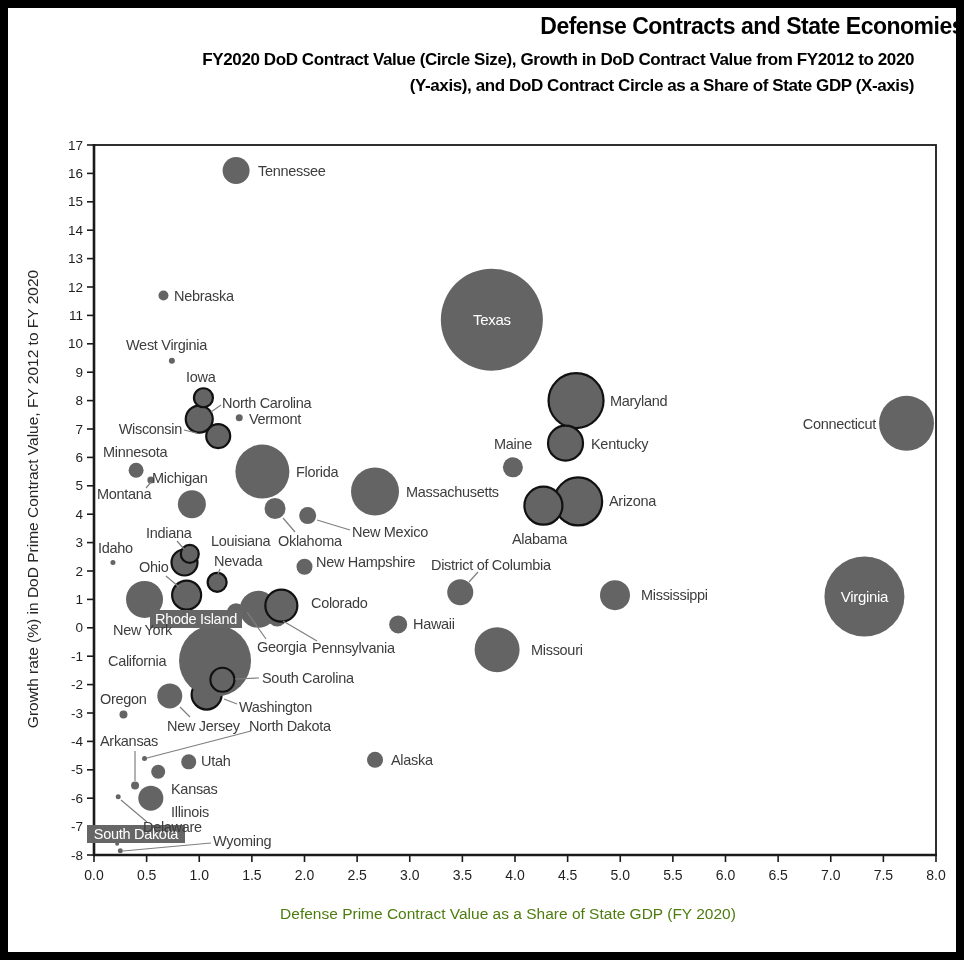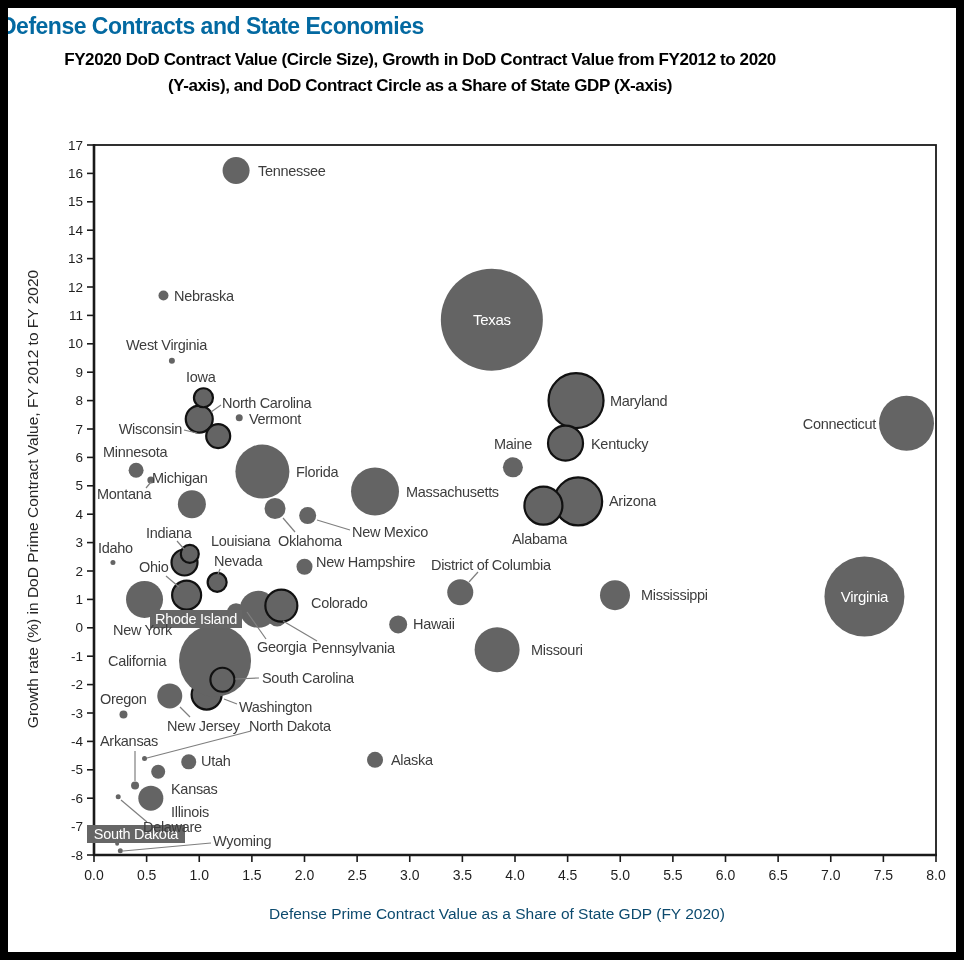--- a/index.html
+++ b/index.html
@@ -1,26 +1,26 @@
 <!DOCTYPE html>
 <html><head>
 <meta charset="utf-8">
 <style>
   html,body{margin:0;padding:0;background:#222;}
   .frame{position:relative;width:964px;height:960px;background:#ffffff;overflow:hidden;
          font-family:"Liberation Sans",sans-serif;}
   .border-overlay{position:absolute;inset:0;border:8px solid #000;pointer-events:none;z-index:50;}
-  .title{position:absolute;top:13px;left:0;width:964px;text-align:left;
-         font-size:23px;font-weight:700;color:#0369a1;letter-spacing:-0.5px;z-index:10;}
-  .subtitle{position:absolute;left:0;width:840px;text-align:center;
+  .title{position:absolute;top:13px;left:0;width:964px;text-align:right;
+         font-size:23px;font-weight:700;color:#000000;letter-spacing:-0.5px;z-index:10;}
+  .subtitle{position:absolute;left:0;width:914px;text-align:right;
             font-size:17px;font-weight:700;color:#000;letter-spacing:-0.4px;z-index:10;}
   .subtitle.line1{top:50px;}
   .subtitle.line2{top:76px;}
-  .xaxis-title{position:absolute;top:905px;left:76px;width:842px;text-align:center;
-               font-size:15.5px;font-weight:400;color:#0c4a6e;z-index:10;}
+  .xaxis-title{position:absolute;top:905px;left:87px;width:842px;text-align:center;
+               font-size:15.5px;font-weight:400;color:#4d7c0f;z-index:10;}
   .yaxis-title{position:absolute;top:500px;left:33px;width:700px;text-align:center;
                font-size:15.5px;font-weight:400;color:#262626;
                transform:translate(-350px,-10px) rotate(-90deg);transform-origin:center;z-index:10;}
   svg text{font-family:"Liberation Sans",sans-serif;}
 </style>
 </head>
 <body>
 
 <div class="frame">
   <div class="title">Defense Contracts and State Economies</div>

